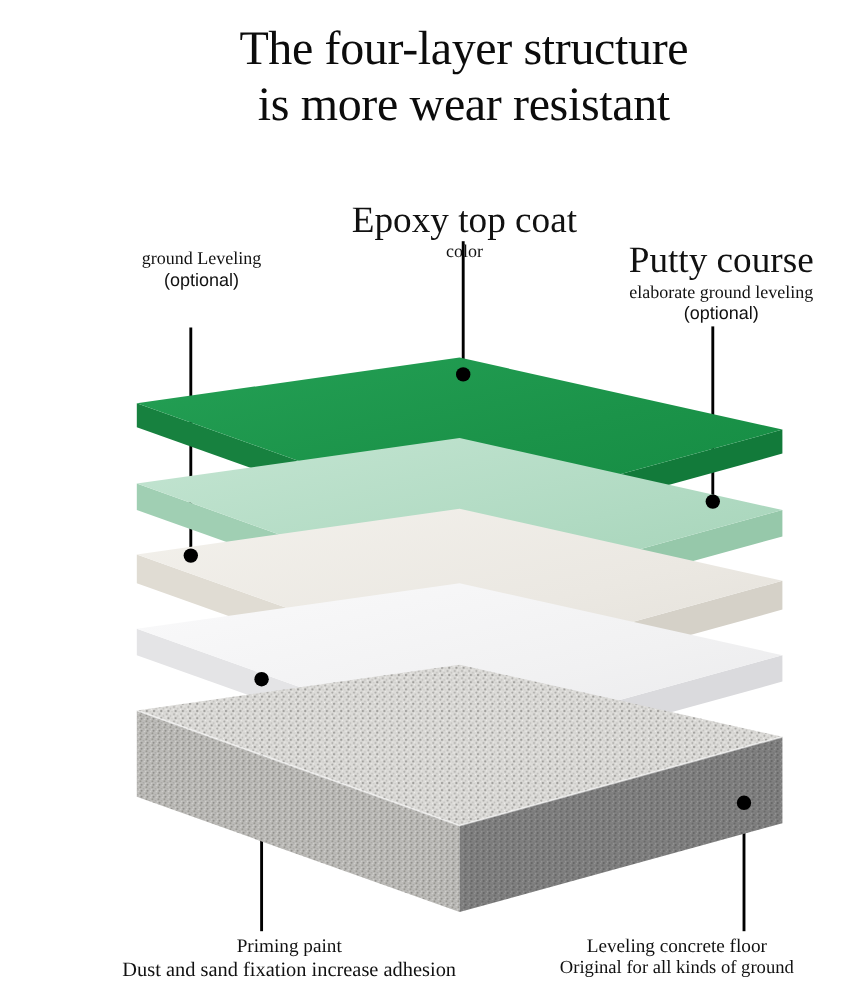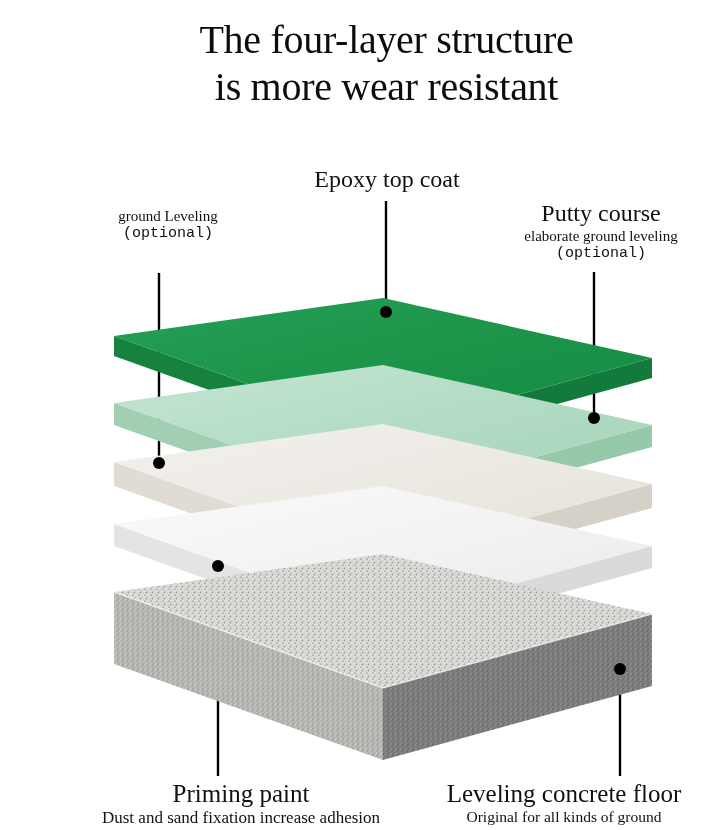--- a/index.html
+++ b/index.html
@@ -26,38 +26,38 @@
   }
   .title .l2{display:block;}
 
   
   svg#diagram{position:absolute;left:0;top:0;width:701px;height:830px;}
 
   
   .callout{position:absolute;text-align:center;color:#111;}
   .callout .head{
     font-family:"Liberation Serif", serif;
-    font-size:24px;line-height:1.12;white-space:nowrap;
+    font-size:31px;line-height:1.12;white-space:nowrap;
   }
   .callout .sub{
     font-family:"Liberation Serif", serif;
     font-size:15px;line-height:1.2;white-space:nowrap;
   }
   .callout .sub2{
-    font-family:Liberation Mono, monospace;
+    font-family:Liberation Sans, sans-serif;
     font-size:15px;line-height:1.2;white-space:nowrap;
   }
 
   #cl-top{left:211px;top:166px;width:280px;}
   #cl-mortar{left:17px;top:207px;width:230px;}
   #cl-putty{left:440px;top:200px;width:250px;}
   #cl-priming{left:25px;top:780px;width:360px;}
   #cl-concrete{left:378px;top:780px;width:300px;}
 
-  #cl-priming .head, #cl-concrete .head{font-size:25px;}
+  #cl-priming .head, #cl-concrete .head{font-size:16px;}
   #cl-priming .sub{font-size:17px;}
   #cl-concrete .sub{font-size:15.5px;}
 </style>
 </head>
 <body>
 
 <div id="stage">
 
   <div class="title">
     <span class="l1">The four-layer structure</span>
@@ -167,20 +167,21 @@
       <circle cx="350" cy="312" r="6"></circle>
       <circle cx="123" cy="463" r="6"></circle>
       <circle cx="558" cy="418" r="6"></circle>
       <circle cx="182" cy="566" r="6"></circle>
       <circle cx="584" cy="669" r="6"></circle>
     </g>
   </svg>
 
   <div class="callout" id="cl-top">
     <div class="head">Epoxy top coat</div>
+    <div class="sub">color</div>
   </div>
 
   <div class="callout" id="cl-mortar">
     <div class="sub">ground Leveling</div>
     <div class="sub2">(optional)</div>
   </div>
 
   <div class="callout" id="cl-putty">
     <div class="head">Putty course</div>
     <div class="sub">elaborate ground leveling</div>

